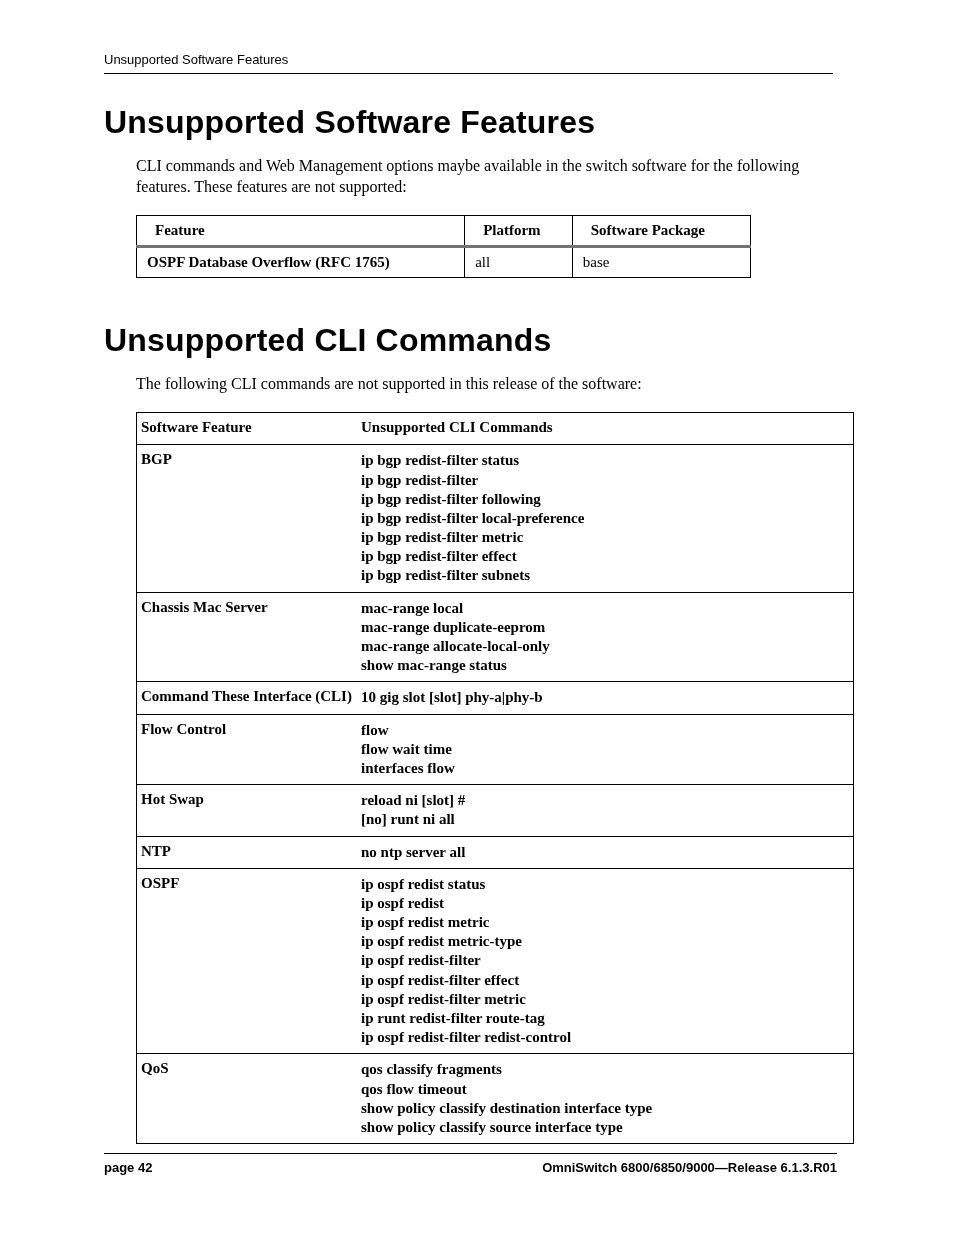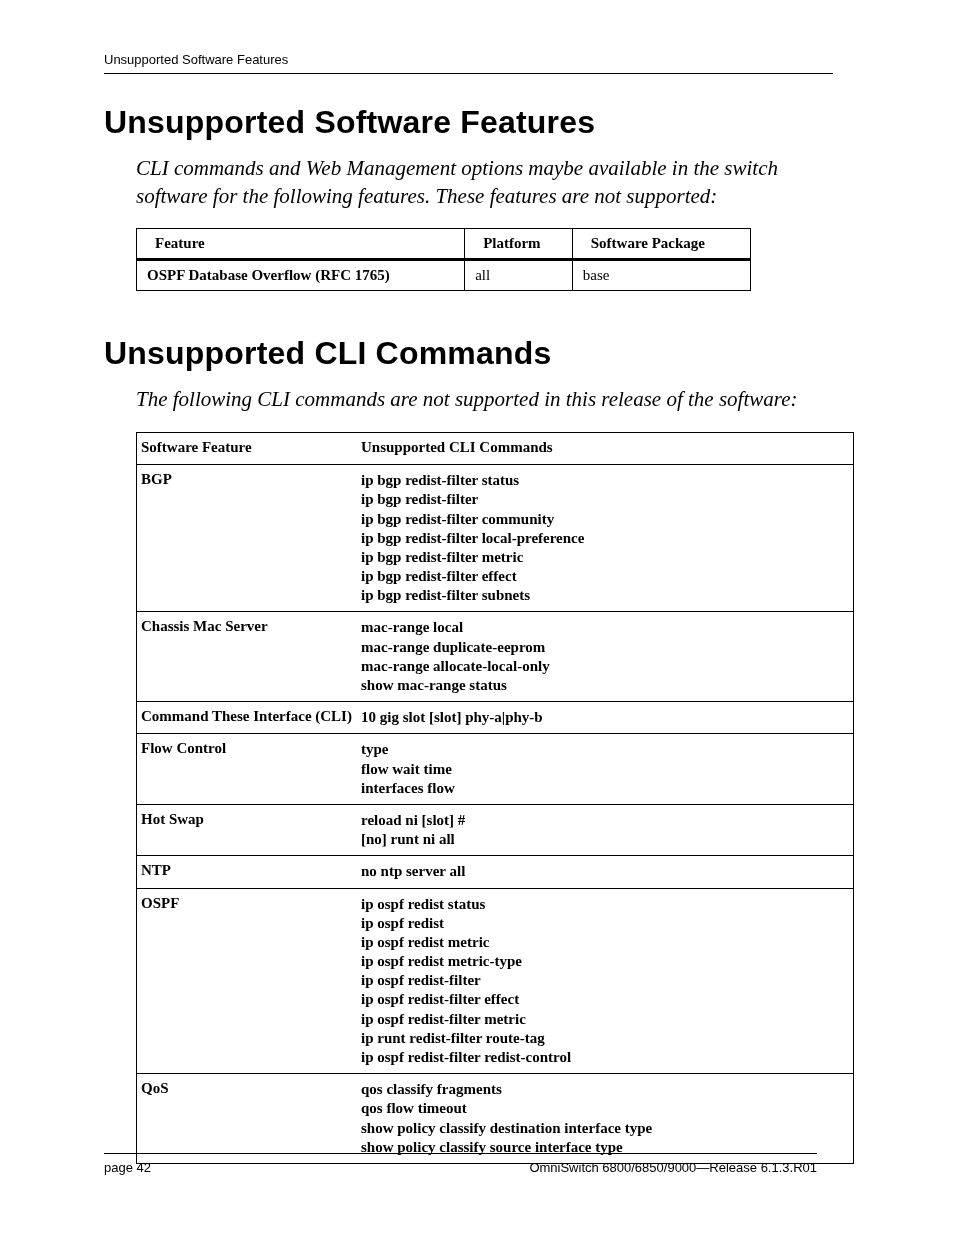--- a/index.html
+++ b/index.html
@@ -27,40 +27,39 @@
     margin: 0 0 30px 0;
   }
   h1 {
     font-family: "Trebuchet MS", "Lucida Grande", Arial, sans-serif;
     font-weight: 700;
     font-size: 32px;
     margin: 0 0 14px 0;
     letter-spacing: 0.2px;
   }
   .body-text {
-    font-size: 21px;
+    font-size: 16px;
     line-height: 1.32;
     margin: 0 4px 18px 32px;
-    font-style: italic;
   }
   table.t1 {
     margin-left: 32px;
     border-collapse: collapse;
     width: 615px;
     font-size: 15px;
   }
   table.t1 th, table.t1 td {
     border: 1px solid #000;
     padding: 6px 10px;
     text-align: left;
     vertical-align: top;
   }
   table.t1 th {
     font-weight: 700;
-    border-bottom: 3px solid #000000;
+    border-bottom: 3px solid #737373;
     padding-left: 18px;
   }
   table.t1 td.feat {
     font-weight: 700;
   }
   .sec2 {
     margin-top: 44px;
   }
   table.t2 {
     margin-left: 32px;
@@ -96,22 +95,23 @@
     margin-left: 0;
     width: 100%;
     border: none;
   }
   .t2wrap table.t2 tr:last-child td {
     border-bottom: none;
   }
   .footer {
     position: absolute;
     left: 104px;
-    right: 111px;
+    right: 91px;
     bottom: 60px;
+    font-weight: bold;
   }
   .foot-rule {
     border: none;
     border-top: 1px solid #000;
     margin: 0 0 6px 0;
   }
   .foot-row {
     display: flex;
     justify-content: space-between;
     font-family: "Trebuchet MS", "Lucida Grande", Arial, sans-serif;
@@ -156,21 +156,21 @@
           <th class="left-h">Software Feature</th>
           <th>Unsupported CLI Commands</th>
         </tr>
         </tbody>
           <tbody id="cli-body">
             <tr>
               <td>BGP</td>
               <td class="cmds">
                 <span class="cmd-line">ip bgp redist-filter status</span>
                 <span class="cmd-line">ip bgp redist-filter</span>
-                <span class="cmd-line">ip bgp redist-filter community</span>
+                <span class="cmd-line">ip bgp redist-filter following</span>
                 <span class="cmd-line">ip bgp redist-filter local-preference</span>
                 <span class="cmd-line">ip bgp redist-filter metric</span>
                 <span class="cmd-line">ip bgp redist-filter effect</span>
                 <span class="cmd-line">ip bgp redist-filter subnets</span>
               </td>
             </tr>
             <tr>
               <td>Chassis Mac Server</td>
               <td class="cmds">
                 <span class="cmd-line">mac-range local</span>
@@ -181,21 +181,21 @@
             </tr>
             <tr>
               <td>Command These Interface (CLI)</td>
               <td class="cmds">
                 <span class="cmd-line">10 gig slot [slot] phy-a|phy-b</span>
               </td>
             </tr>
             <tr>
               <td>Flow Control</td>
               <td class="cmds">
-                <span class="cmd-line">type</span>
+                <span class="cmd-line">flow</span>
                 <span class="cmd-line">flow wait time</span>
                 <span class="cmd-line">interfaces flow</span>
               </td>
             </tr>
             <tr>
               <td>Hot Swap</td>
               <td class="cmds">
                 <span class="cmd-line">reload ni [slot] #</span>
                 <span class="cmd-line">[no] runt ni all</span>
               </td>

